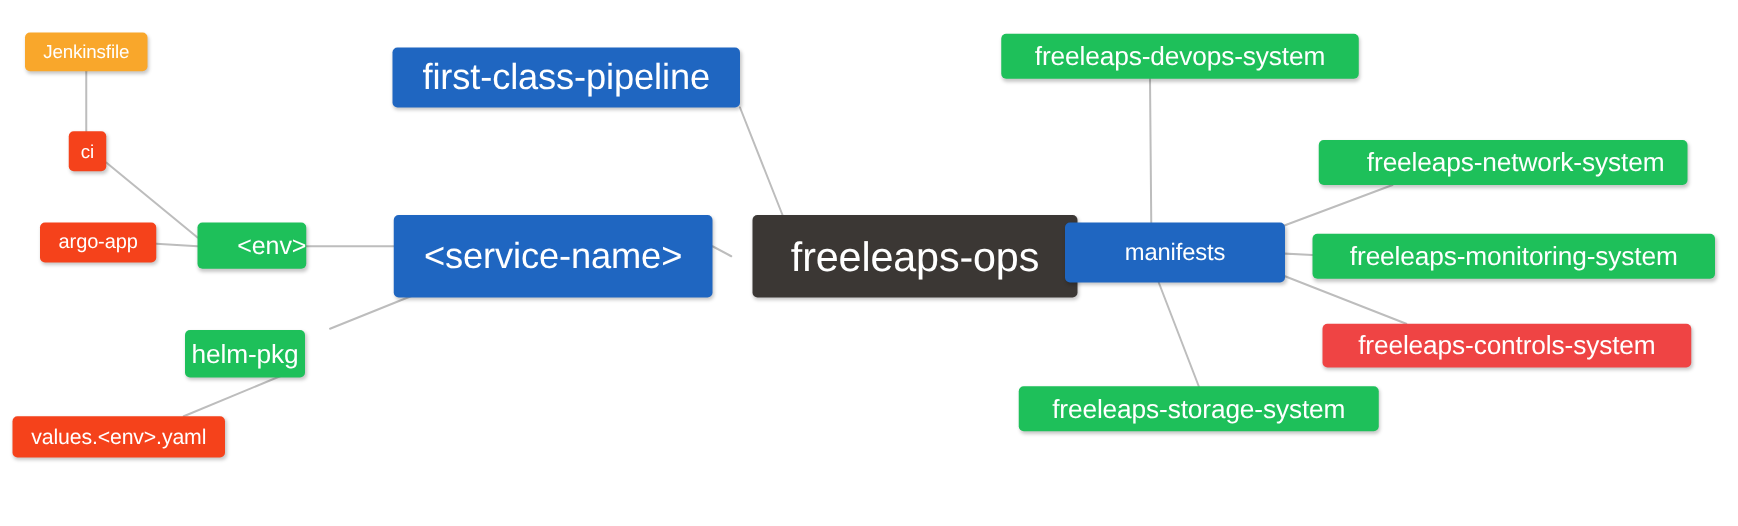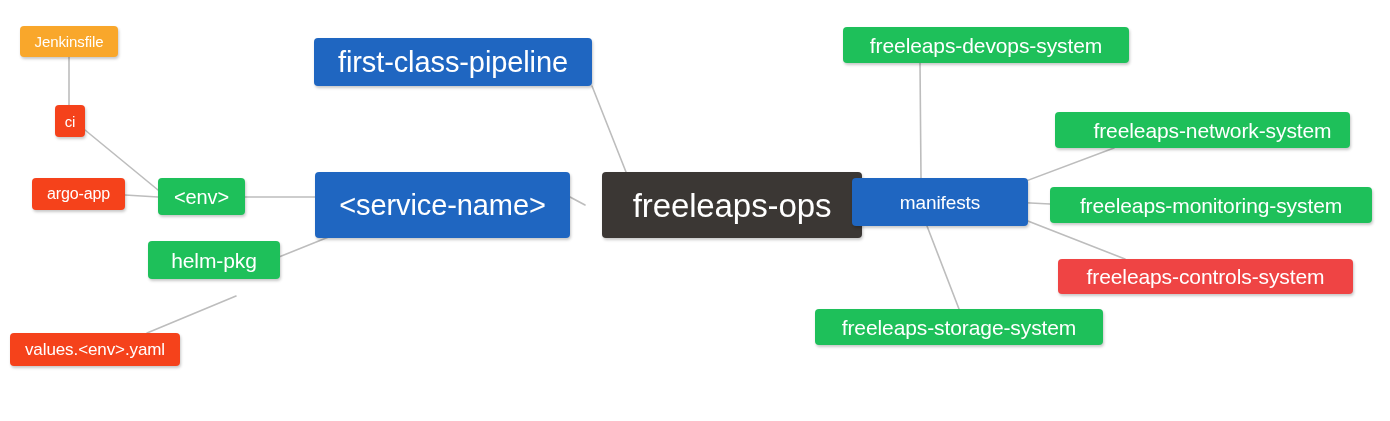--- a/index.html
+++ b/index.html
@@ -72,42 +72,42 @@
   <div id="node-layer">
       <div class="node" style="left: 20px; top: 26px; width: 98px; height: 31px; background: rgb(249, 167, 43); font-size: 15px;">
         <span class="node-label">Jenkinsfile</span>
       </div>
       <div class="node" style="left: 55px; top: 105px; width: 30px; height: 32px; background: rgb(245, 66, 27); font-size: 15px;">
         <span class="node-label">ci</span>
       </div>
       <div class="node" style="left: 32px; top: 178px; width: 93px; height: 32px; background: rgb(245, 66, 27); font-size: 16px;">
         <span class="node-label">argo-app</span>
       </div>
-      <div class="node" style="left: 158px; top: 178px; width: 87px; height: 37px; background: rgb(30, 192, 90); font-size: 20px;">
+      <div class="node" style="left: 158px; top: 178px; width: 87px; height: 37px; background: rgb(30, 192, 90); font-size: 20px; justify-content: flex-end;">
         <span class="node-label">&lt;env&gt;</span>
       </div>
-      <div class="node" style="left: 148px; top: 241px; width: 132px; height: 38px; background: rgb(30, 192, 90); font-size: 21px;">
+      <div class="node" style="left: 148px; top: 264px; width: 96px; height: 38px; background: rgb(30, 192, 90); font-size: 21px;">
         <span class="node-label">helm-pkg</span>
       </div>
       <div class="node" style="left: 10px; top: 333px; width: 170px; height: 33px; background: rgb(245, 66, 27); font-size: 17px;">
         <span class="node-label">values.&lt;env&gt;.yaml</span>
       </div>
       <div class="node" style="left: 314px; top: 38px; width: 278px; height: 48px; background: rgb(31, 102, 193); font-size: 29px;">
         <span class="node-label">first-class-pipeline</span>
       </div>
       <div class="node" style="left: 315px; top: 172px; width: 255px; height: 66px; background: rgb(31, 102, 193); font-size: 29px;">
         <span class="node-label">&lt;service-name&gt;</span>
       </div>
       <div class="node" style="left: 602px; top: 172px; width: 260px; height: 66px; background: rgb(59, 55, 52); font-size: 33px;">
         <span class="node-label">freeleaps-ops</span>
       </div>
       <div class="node" style="left: 852px; top: 178px; width: 176px; height: 48px; background: rgb(31, 102, 193); font-size: 19px;">
         <span class="node-label">manifests</span>
       </div>
-      <div class="node" style="left: 843px; top: 27px; width: 286px; height: 36px; background: rgb(30, 192, 90); font-size: 21px;">
+      <div class="node" style="left: 801px; top: 27px; width: 286px; height: 36px; background: rgb(30, 192, 90); font-size: 21px;">
         <span class="node-label">freeleaps-devops-system</span>
       </div>
       <div class="node" style="left: 1055px; top: 112px; width: 295px; height: 36px; background: rgb(30, 192, 90); font-size: 21px; padding-left: 20px;">
         <span class="node-label">freeleaps-network-system</span>
       </div>
       <div class="node" style="left: 1050px; top: 187px; width: 322px; height: 36px; background: rgb(30, 192, 90); font-size: 21px; justify-content: center;">
         <span class="node-label">freeleaps-monitoring-system</span>
       </div>
       <div class="node" style="left: 1058px; top: 259px; width: 295px; height: 35px; background: #ef4444; font-size: 21px;">
         <span class="node-label">freeleaps-controls-system</span>

